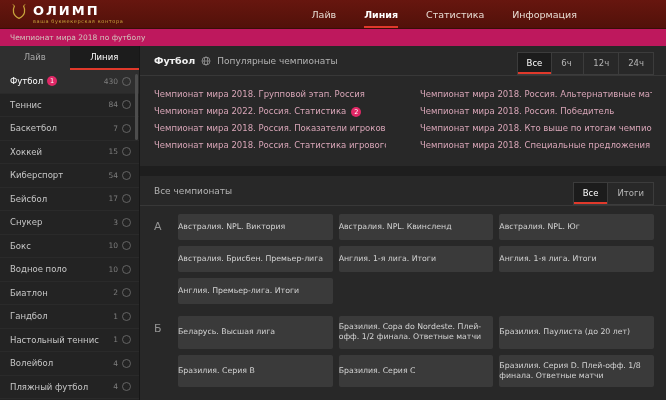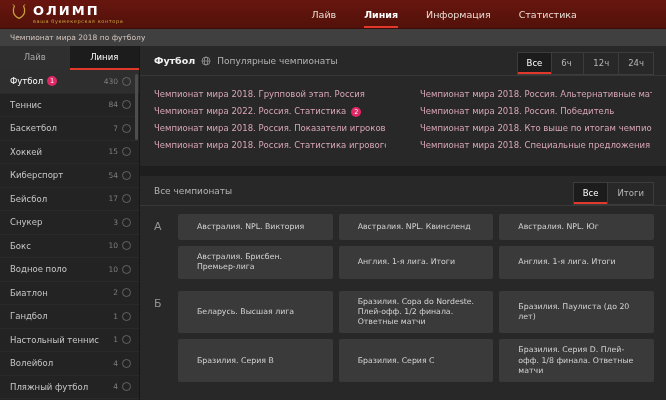--- a/index.html
+++ b/index.html
@@ -10,21 +10,21 @@
   
   .top-header { height: 28px; flex: 0 0 28px; background: linear-gradient(180deg, #67160f 0%, #521109 100%); display: flex; align-items: stretch; padding: 0 10px; }
   .logo { display: flex; align-items: center; gap: 5px; }
   .logo-title { color: #fff; font-size: 13px; font-weight: bold; letter-spacing: 2px; line-height: 1.05; }
   .logo-tagline { color: #c9a43c; font-size: 5px; letter-spacing: 0.6px; }
   .main-nav { display: flex; gap: 28px; margin-left: 188px; align-items: stretch; }
   .nav-item { color: #e8ddd4; font-size: 9.5px; display: flex; align-items: center; cursor: pointer; border-bottom: 2px solid transparent; padding-top: 2px; }
   .nav-item.active { color: #ffffff; border-bottom-color: #e0392b; font-weight: bold; }
 
   
-  .breadcrumb { height: 18px; flex: 0 0 18px; background: #404040; border-top: 1px solid #3a0d08; color: #d3c4bd; font-size: 7.5px; line-height: 17px; padding: 0 10px; }
+  .breadcrumb { height: 18px; flex: 0 0 18px; background: #be185d; border-top: 1px solid #3a0d08; color: #d3c4bd; font-size: 7.5px; line-height: 17px; padding: 0 10px; }
 
   
   .body { flex: 1; display: flex; min-height: 0; }
 
   
   .sidebar { width: 140px; flex: 0 0 140px; background: #232323; border-right: 1px solid #171717; position: relative; display: flex; flex-direction: column; }
   .side-tabs { height: 24px; flex: 0 0 24px; display: flex; }
   .side-tab { flex: 1; text-align: center; line-height: 22px; font-size: 8.5px; color: #a8a8a8; background: #2f2f2f; border-bottom: 2px solid transparent; cursor: pointer; }
   .side-tab.active { background: #1c1c1c; color: #fff; border-bottom-color: #e0392b; }
   .sports { list-style: none; margin: 0; padding: 0; flex: 1; overflow: hidden; }
@@ -53,21 +53,21 @@
   .tab:first-child { border-left: none; }
   .tab.active { background: #1c1c1c; color: #fff; box-shadow: inset 0 -2px 0 #e0392b; }
 
   .links { display: flex; gap: 34px; padding: 10px 14px 12px; }
   .links .col { flex: 1; min-width: 0; display: flex; flex-direction: column; }
   .champ-link { font-size: 8.5px; color: #d9a6b8; line-height: 17px; display: flex; align-items: center; gap: 5px; white-space: nowrap; overflow: hidden; cursor: pointer; text-decoration: none; }
 
   .group { display: flex; gap: 10px; padding: 8px 12px 4px 14px; }
   .letter { width: 14px; flex: 0 0 14px; font-size: 11px; color: #949494; padding-top: 6px; }
   .cards { flex: 1; display: grid; grid-template-columns: repeat(3, 1fr); gap: 6px; align-items: stretch; }
-  .card { background: #3a3a3a; border-radius: 2px; padding: 6px 19px; font-size: 7.8px; color: #d4d4d4; line-height: 1.32; display: flex; align-items: center; min-height: 26px; cursor: pointer; }
+  .card { background: #3a3a3a; border-radius: 2px; padding: 6px 0; font-size: 7.8px; color: #d4d4d4; line-height: 1.32; display: flex; align-items: center; min-height: 26px; cursor: pointer; }
 </style>
 </head>
 <body>
 
 <div class="screen">
 
   <div class="top-header">
     <div class="logo">
       <span>
         <svg width="18" height="18" viewBox="0 0 20 20" fill="none" stroke="#c9a43c" stroke-width="1.4">
@@ -76,22 +76,22 @@
         </svg>
       </span>
       <span>
         <div class="logo-title">ОЛИМП</div>
         <div class="logo-tagline">ваша букмекерская контора</div>
       </span>
     </div>
     <div class="main-nav">
       <div class="nav-item">Лайв</div>
       <div class="nav-item active">Линия</div>
+      <div class="nav-item">Статистика</div>
       <div class="nav-item">Информация</div>
-      <div class="nav-item">Статистика</div>
     </div>
   </div>
 
   <div class="breadcrumb">Чемпионат мира 2018 по футболу</div>
 
   <div class="body">
 
     <div class="sidebar">
       <div class="side-tabs">
         <div class="side-tab">Лайв</div>
@@ -237,20 +237,21 @@
 
         <div class="group">
           <div class="letter">А</div>
           <div class="cards">
             <div class="card">Австралия. NPL. Виктория</div>
             <div class="card">Австралия. NPL. Квинсленд</div>
             <div class="card">Австралия. NPL. Юг</div>
             <div class="card">Австралия. Брисбен. Премьер-лига</div>
             <div class="card">Англия. 1-я лига. Итоги</div>
             <div class="card">Англия. 1-я лига. Итоги</div>
+            <div class="card">Англия. Премьер-лига. Итоги</div>
           </div>
         </div>
 
         <div class="group">
           <div class="letter">Б</div>
           <div class="cards">
             <div class="card">Беларусь. Высшая лига</div>
             <div class="card">Бразилия. Copa do Nordeste. Плей-офф. 1/2 финала. Ответные матчи</div>
             <div class="card">Бразилия. Паулиста (до 20 лет)</div>
             <div class="card">Бразилия. Серия B</div>

